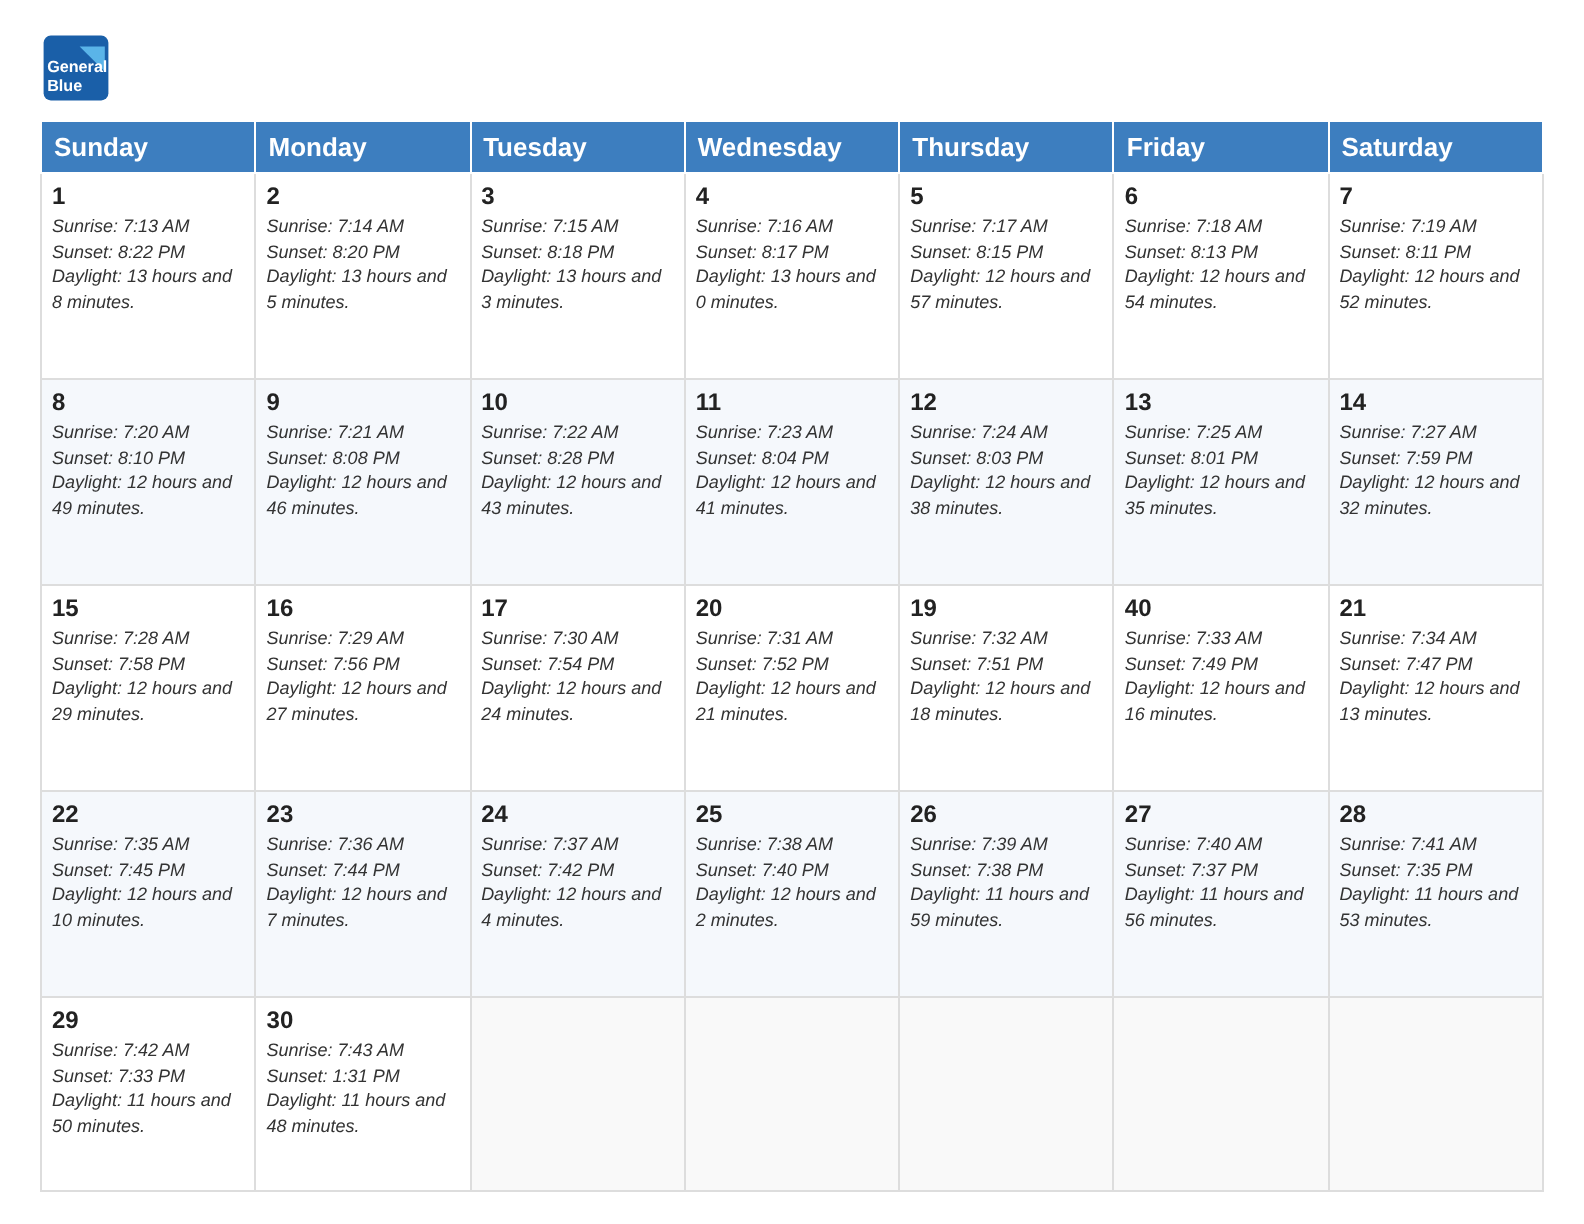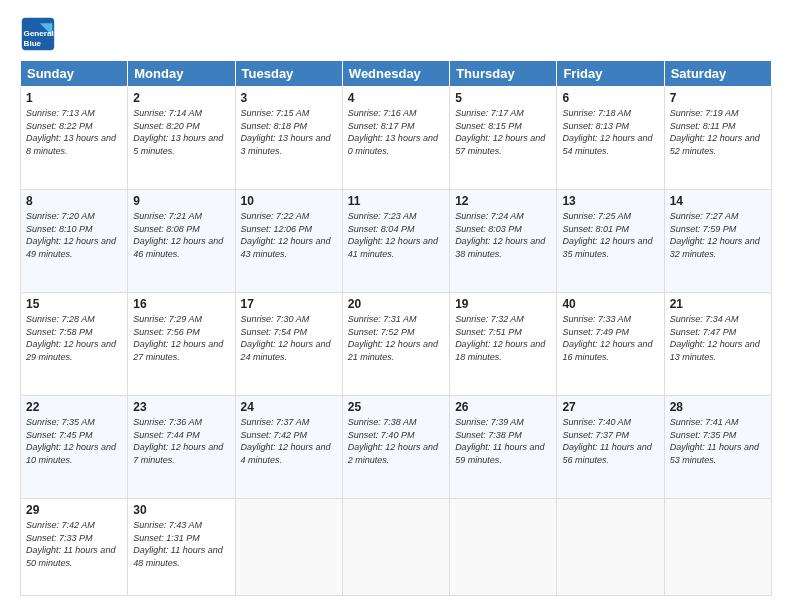--- a/index.html
+++ b/index.html
@@ -185,21 +185,21 @@
           <td>
             <span class="day-num">9</span>
             <div class="day-info">Sunrise: 7:21 AM
 Sunset: 8:08 PM
 Daylight: 12 hours
 and 46 minutes.</div>
           </td>
           <td>
             <span class="day-num">10</span>
             <div class="day-info">Sunrise: 7:22 AM
-Sunset: 12:06 PM
+Sunset: 8:28 PM
 Daylight: 12 hours
 and 43 minutes.</div>
           </td>
           <td>
             <span class="day-num">11</span>
             <div class="day-info">Sunrise: 7:23 AM
 Sunset: 8:04 PM
 Daylight: 12 hours
 and 41 minutes.</div>
           </td>

